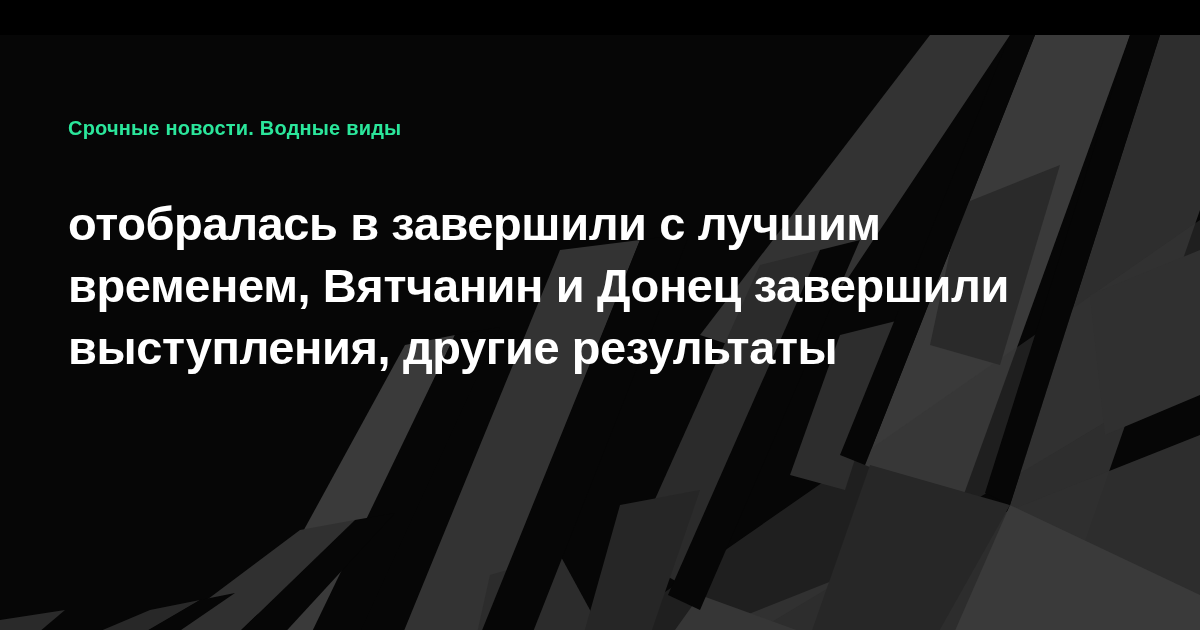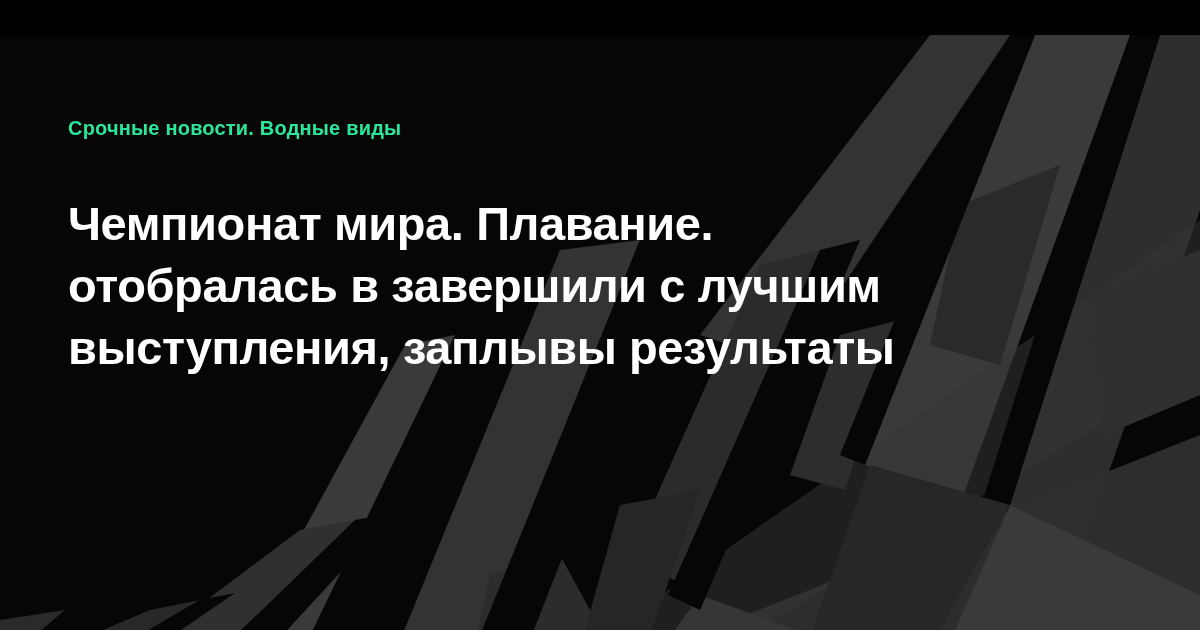--- a/index.html
+++ b/index.html
@@ -100,19 +100,19 @@
       <polygon points="355,485 395,478 255,630 205,630" fill="#060606"></polygon>
       <polygon points="200,565 235,558 130,630 88,630" fill="#060606"></polygon>
     </g>
   </svg>
 
   <div id="content">
 
     <div class="kicker" style="color:#2BE69B">Срочные новости. Водные виды</div>
 
     <h1 class="headline" style="color: rgb(255, 255, 255);">
-      <span class="line">Чемпионат мира. Плавание.</span>
       <span class="line">отобралась в завершили с лучшим</span>
-      <span class="line">выступления, заплывы результаты</span>
+      <span class="line">временем, Вятчанин и Донец завершили</span>
+      <span class="line">выступления, другие результаты</span>
     </h1>
 
   </div>
 </div>
 
 </body></html>

